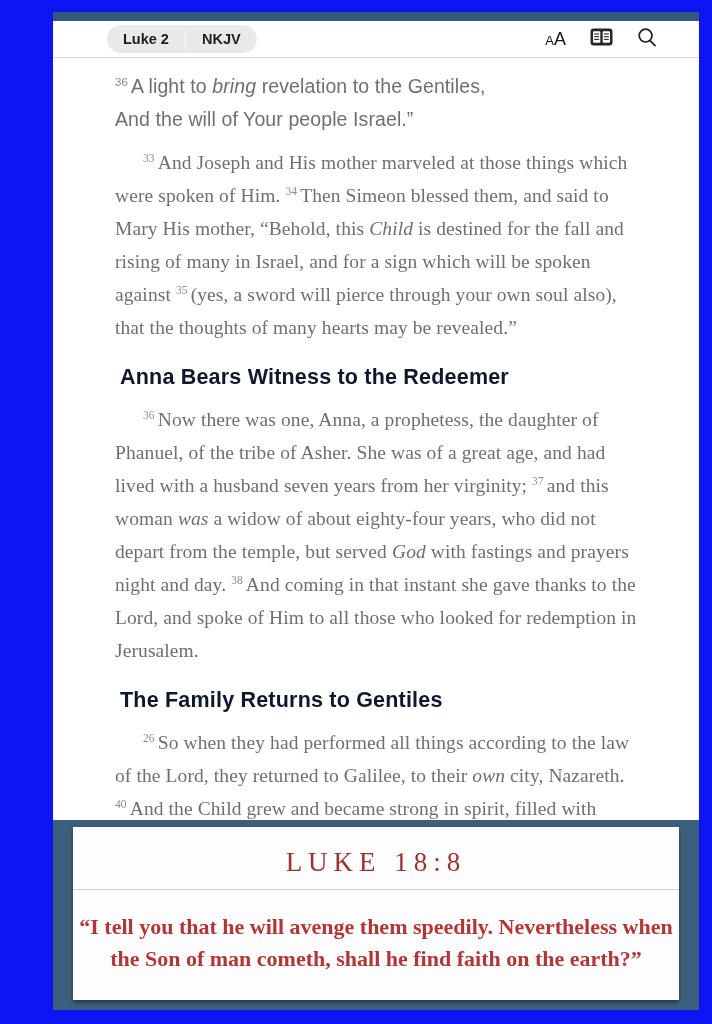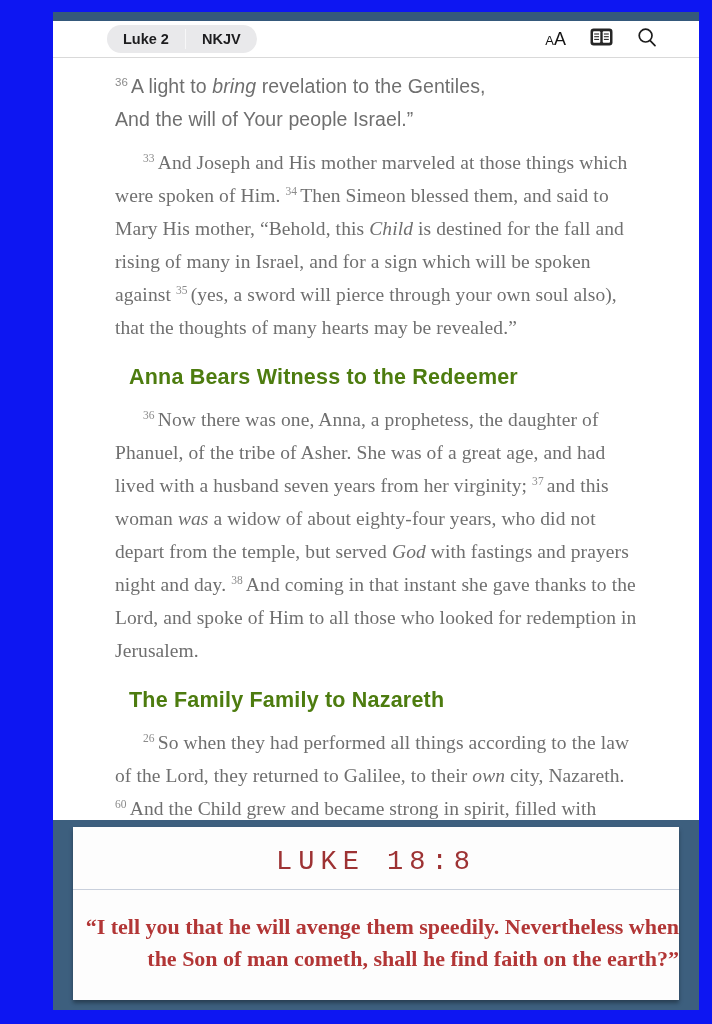--- a/index.html
+++ b/index.html
@@ -34,48 +34,48 @@
   .aa-big{font-size:18px;}
   .icon-btn{display:flex;align-items:center;cursor:pointer;}
   .content{
     padding:12px 62px 0 62px;
     color:#6f6f6f;font-size:19.5px;line-height:33px;
     letter-spacing:0.1px;
   }
   .poetry-line{margin:0;}
   .verse-paragraph{margin:10px 0 0 0;text-indent:28px;font-family:Liberation Serif, serif;}
   .section-heading{
-    color:#4d7c0f;font-weight:bold;font-size:21.5px;line-height:26px;
-    margin:20px 0 13px 14px;letter-spacing:0.2px;
+    color:#0f172a;font-weight:bold;font-size:21.5px;line-height:26px;
+    margin:20px 0 13px 5px;letter-spacing:0.2px;
   }
   .content sup{
     font-size:11.5px;color:#8b8b8b;line-height:0;
     vertical-align:baseline;position:relative;top:-7px;margin-right:3px;
   }
   .content em{font-style:italic;}
   .banner{
     height:190px;background:var(--slate-banner,#3d5f7e);
     padding:7px 20px 0 20px;box-sizing:border-box;flex:0 0 auto;
   }
   .banner-card{
     background:#fdfdfd;height:173px;box-sizing:border-box;
     box-shadow:0 3px 4px rgba(0,0,0,0.35);
     text-align:center;padding-top:21px;cursor:pointer;
   }
   .banner-title{
-    font-family:Liberation Mono, monospace;
+    font-family:Liberation Serif, serif;
     font-size:27px;letter-spacing:6px;line-height:28px;
     color:var(--title-red,#9d3233);
   }
   .banner-rule{border-bottom:1.5px solid #c9d0dc;margin-top:13px;}
   .banner-quote{
     font-family:"Liberation Serif","DejaVu Serif",serif;
     font-weight:bold;font-size:22px;line-height:32px;
     color:var(--quote-red,#b23636);
-    max-width:628px;margin:21px auto 0 auto;text-align:right;
+    max-width:628px;margin:21px auto 0 auto;
   }
 </style>
 </head>
 <body>
 
 <div class="app">
 
   <div class="top-strip"></div>
 
   <div class="main">
@@ -123,22 +123,22 @@
         </div>
       </div>
     </div>
 
     <div class="content">
         <p class="poetry-line"><sup>36</sup>A light to <em>bring</em> revelation to the Gentiles,</p>
         <p class="poetry-line">And the will of Your people Israel.”</p>
         <p class="verse-paragraph"><sup>33</sup>And Joseph and His mother marveled at those things which were spoken of Him. <sup>34</sup>Then Simeon blessed them, and said to Mary His mother, “Behold, this <em>Child</em> is destined for the fall and rising of many in Israel, and for a sign which will be spoken against <sup>35</sup>(yes, a sword will pierce through your own soul also), that the thoughts of many hearts may be revealed.”</p>
         <div class="section-heading">Anna Bears Witness to the Redeemer</div>
         <p class="verse-paragraph"><sup>36</sup>Now there was one, Anna, a prophetess, the daughter of Phanuel, of the tribe of Asher. She was of a great age, and had lived with a husband seven years from her virginity; <sup>37</sup>and this woman <em>was</em> a widow of about eighty-four years, who did not depart from the temple, but served <em>God</em> with fastings and prayers night and day. <sup>38</sup>And coming in that instant she gave thanks to the Lord, and spoke of Him to all those who looked for redemption in Jerusalem.</p>
-        <div class="section-heading">The Family Family to Nazareth</div>
-        <p class="verse-paragraph"><sup>26</sup>So when they had performed all things according to the law of the Lord, they returned to Galilee, to their <em>own</em> city, Nazareth. <sup>60</sup>And the Child grew and became strong in spirit, filled with wisdom; and the grace of God was upon Him.</p>
+        <div class="section-heading">The Family Returns to Gentiles</div>
+        <p class="verse-paragraph"><sup>26</sup>So when they had performed all things according to the law of the Lord, they returned to Galilee, to their <em>own</em> city, Nazareth. <sup>40</sup>And the Child grew and became strong in spirit, filled with wisdom; and the grace of God was upon Him.</p>
       </div>
 
   </div>
 
   <div class="banner">
     <div class="banner-card">
       <div class="banner-title">LUKE 18:8</div>
       <div class="banner-rule"></div>
       <div class="banner-quote">“I tell you that he will avenge them speedily. Nevertheless when the Son of man cometh, shall he find faith on the earth?”</div>
     </div>

